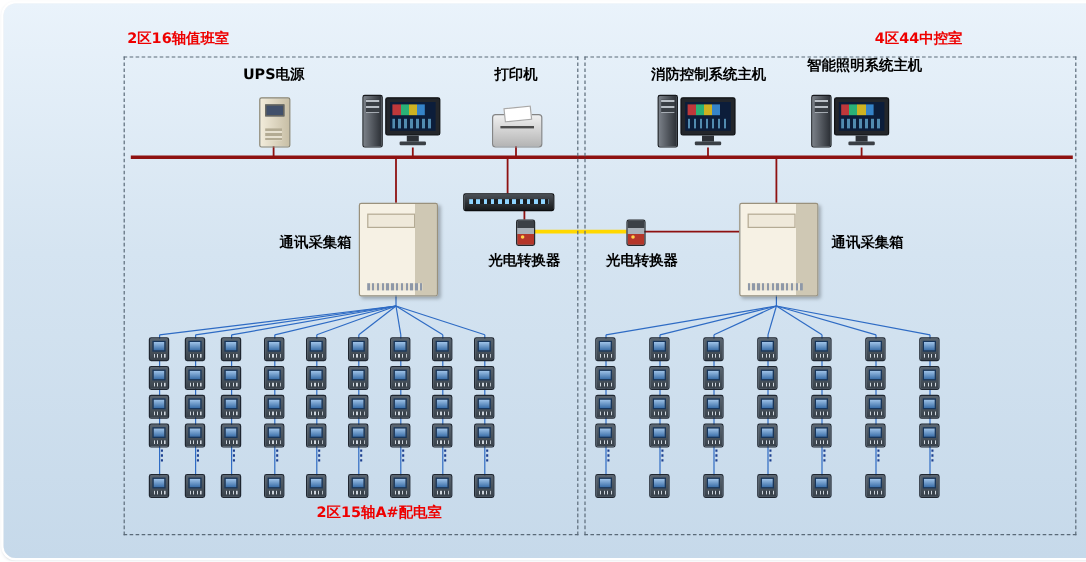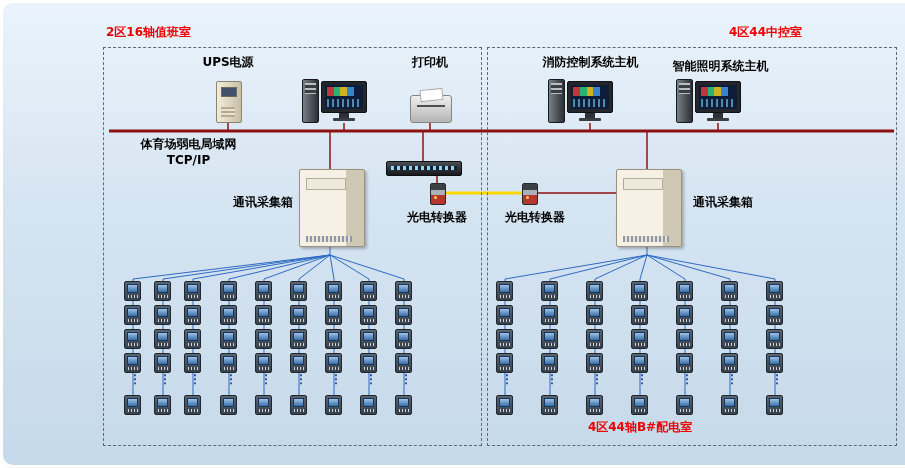--- a/index.html
+++ b/index.html
@@ -122,21 +122,21 @@
 
   <div class="region" style="left:100px;top:44px;width:377px;height:397px;"></div>
   <div class="region" style="left:484px;top:44px;width:408px;height:397px;"></div>
 
   <div class="lbl red left" style="left:103px;top:22px;">2区16轴值班室</div>
   <div class="lbl red left" style="left:726px;top:22px;">4区44中控室</div>
 
   <div class="lbl" style="left:190px;top:52px;width:70px;">UPS电源</div>
   <div class="lbl" style="left:392px;top:52px;width:70px;">打印机</div>
   <div class="lbl" style="left:520px;top:52px;width:135px;">消防控制系统主机</div>
-  <div class="lbl" style="left:650px;top:56px;width:135px;">智能照明系统主机</div>
+  <div class="lbl" style="left:650px;top:44px;width:135px;">智能照明系统主机</div>
 
   <div class="ups" style="left:213px;top:78px;"></div>
 
   <div class="pc" style="left:299px;top:76px;">
     <div class="pc-tower"></div>
     <div class="monitor">
         <div class="screen"></div>
       </div>
     <div class="monitor-stand"></div>
     <div class="monitor-base"></div>
@@ -155,36 +155,34 @@
 
   <div class="pc" style="left:673px;top:76px;">
     <div class="pc-tower"></div>
     <div class="monitor">
         <div class="screen"></div>
       </div>
     <div class="monitor-stand"></div>
     <div class="monitor-base"></div>
   </div>
 
-  <div class="lbl" style="left:108px;top:134px;width:155px;">体育场弱电局域网</div>
-  <div class="lbl" style="left:108px;top:150px;width:155px;">TCP/IP</div>
 
   <div class="switch" style="left:383px;top:158px;"></div>
 
   <div class="lbl right" style="left:212px;top:192px;width:78px;">通讯采集箱</div>
   <div class="commbox" style="left:296px;top:166px;"></div>
   <div class="commbox" style="left:613px;top:166px;"></div>
   <div class="lbl left" style="left:690px;top:192px;width:80px;">通讯采集箱</div>
 
   <div class="converter" style="left:427px;top:180px;"></div>
   <div class="converter" style="left:519px;top:180px;"></div>
   <div class="lbl" style="left:394px;top:207px;width:80px;">光电转换器</div>
   <div class="lbl" style="left:492px;top:207px;width:80px;">光电转换器</div>
 
-  <div class="lbl red" style="left:562px;top:417px;width:150px;">4区44轴B#配电室</div>
+  <div class="lbl red" style="left:238px;top:417px;width:150px;">2区15轴A#配电室</div>
 
 <div class="meter" style="left: 121px; top: 278px;"></div>
     <div class="meter" style="left: 121px; top: 302px;"></div>
     <div class="meter" style="left: 121px; top: 326px;"></div>
     <div class="meter" style="left: 121px; top: 350px;"></div>
     <div class="meter" style="left: 121px; top: 392px;"></div>
     <div class="vdots" style="left: 126px;">⋮</div>
     <div class="meter" style="left: 151px; top: 278px;"></div>
     <div class="meter" style="left: 151px; top: 302px;"></div>
     <div class="meter" style="left: 151px; top: 326px;"></div>

